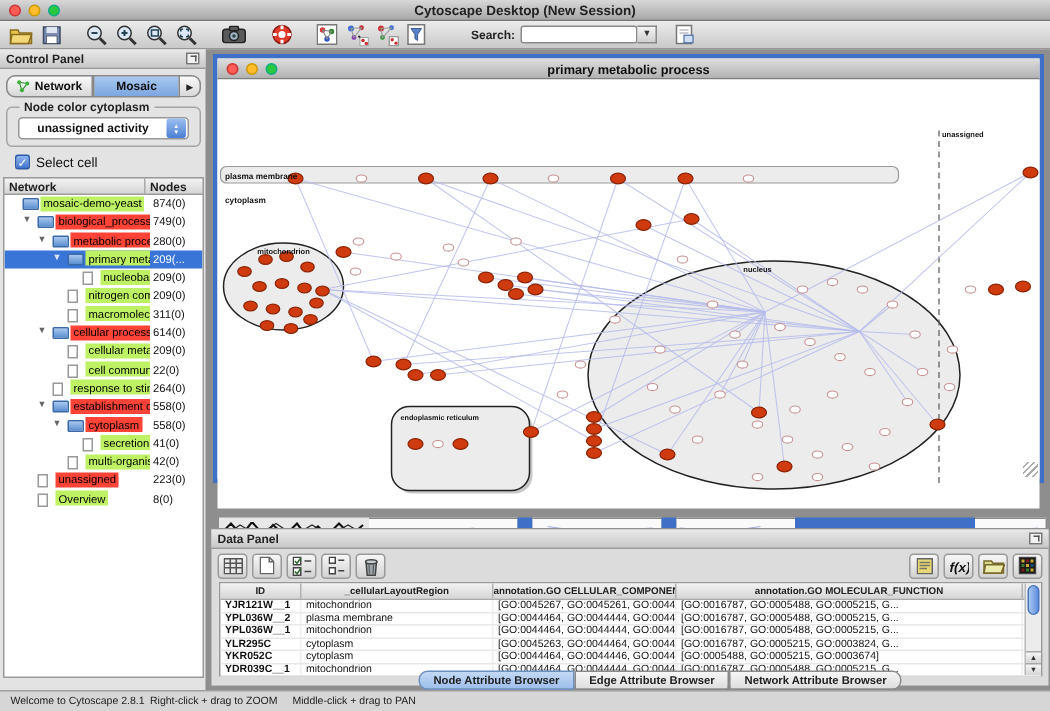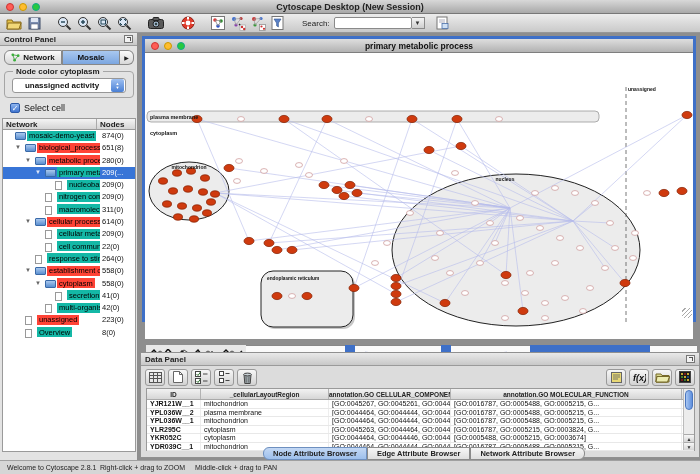--- a/index.html
+++ b/index.html
@@ -17,21 +17,21 @@
   .light.yellow { background:#ffbd2e; border:1px solid #c90; }
   .light.green { background:#28c93f; border:1px solid #1a8; }
   .mac-title { width:100%; text-align:center; font-size:9px; font-weight:bold; color:#222; }
 
   
   .toolbar { position:absolute; left:0; top:14px; width:700px; height:19px;
     background:linear-gradient(#ececec,#c9c9c9); border-bottom:1px solid #979797;
     display:flex; align-items:center; padding-left:4px; }
   .tb-btn { width:20px; height:17px; display:flex; align-items:center; justify-content:center; flex:0 0 auto; }
   .sp8{width:8px;flex:0 0 auto} .sp10{width:10px;flex:0 0 auto} .sp12{width:12px;flex:0 0 auto}
-  .search-label { font-size:8px; font-weight:normal; color:#222; margin:0 4px 0 6px; }
+  .search-label { font-size:8px; font-weight:bold; color:#222; margin:0 4px 0 18px; }
   .search-box { width:78px; height:12px; border:1px solid #8a8a8a; border-radius:2px; background:#fff; font-size:8px; padding:0 2px; }
   .search-arrow { width:13px; height:12px; background:linear-gradient(#f4f4f4,#cfcfcf); border:1px solid #8a8a8a; border-left:none; font-size:6px; color:#333; display:flex; align-items:center; justify-content:center; }
 
   
   .control-panel { position:absolute; left:0; top:33px; width:138px; height:427px;
     background:#e3e3e3; border-right:1px solid #8d8d8d; }
   .panel-header { height:13px; background:linear-gradient(#e9e9e9,#c8c8c8); border-bottom:1px solid #9a9a9a;
     display:flex; align-items:center; justify-content:space-between; padding:0 4px; }
   .panel-header .ph-title { font-size:8px; font-weight:bold; color:#222; }
   .float-ic { width:9px; height:8px; border:1px solid #777; background:#f2f2f2; position:relative; }
@@ -62,21 +62,21 @@
   .tree { position:absolute; left:2px; top:97px; width:134px; height:322px; background:#fff; border:1px solid #9a9a9a;
     border-top:none; overflow:hidden; }
   .tree-row { position:relative; height:12.3px; }
   .tree-row.selected { background:#3875d7; }
   .tri { position:absolute; top:2px; font-size:6px; color:#666; }
   .tree-row.selected .tri { color:#dce6f8; }
   .tico { position:absolute; top:2px; display:inline-block; }
   .tico.folder { width:11px; height:8px; background:linear-gradient(#a9c8ee,#5b8fd0); border:1px solid #3a6aa8; border-radius:1px; }
   .tico.file { width:7px; height:9px; background:#fff; border:1px solid #999; }
   .tlab { position:absolute; top:0.5px; font-size:7.5px; color:#000; white-space:nowrap; overflow:hidden; padding:0.5px 2px; }
-  .tlab.green { background:#14b8a6; }
+  .tlab.green { background:#bef264; }
   .tlab.red { background:#ff4336; }
   .tval { position:absolute; left:99px; top:1px; font-size:7.5px; color:#111; white-space:nowrap; }
   .tree-row.selected .tval { color:#fff; }
 
   
   .desktop { position:absolute; left:138px; top:33px; width:562px; height:427px; background:#8e8e8e; }
   .net-window { position:absolute; left:4px; top:3px; width:554px; height:286px;
     border:3px solid #3e70c8; background:#fff; }
   .net-titlebar { height:14px; background:linear-gradient(#dedede,#b2b2b2); border-bottom:1px solid #7e7e7e;
     position:relative; display:flex; align-items:center; }
@@ -103,21 +103,21 @@
   .dt-h { font-size:6.5px; font-weight:bold; color:#222; text-align:center; overflow:hidden; white-space:nowrap;
     border-right:1px solid #b2b2b2; line-height:11px; }
   .dt-row { display:flex; height:8.5px; border-bottom:1px solid #e8e8e8; }
   .dt-c { font-size:7px; color:#111; white-space:nowrap; overflow:hidden; padding-left:3px; line-height:8.5px; border-right:1px solid #eee; }
   .dt-c.id { font-weight:bold; }
   .dscroll { position:absolute; right:0; top:0; width:11px; height:61px; background:#ececec; border-left:1px solid #bbb; }
   .dthumb { position:absolute; left:1px; top:1px; width:8px; height:20px; border-radius:4px;
     background:linear-gradient(90deg,#a8c6f2,#5e8fdd); border:1px solid #4a76bf; }
   .darrow { position:absolute; left:0; width:10px; height:8px; font-size:5px; text-align:center; color:#333;
     background:linear-gradient(#f6f6f6,#d6d6d6); border-top:1px solid #aaa; line-height:8px; }
-  .dp-tabs { position:absolute; left:122px; top:-3px; display:flex;justify-content:flex-end; }
+  .dp-tabs { position:absolute; left:138px; top:-3px; display:flex;justify-content:flex-end; }
   .dp-tab { height:13px; line-height:12px; padding:0 9px; font-size:7.5px; font-weight:bold; color:#222;
     border:1px solid #8a8a8a; background:linear-gradient(#f6f6f6,#dedede); }
   .dp-tab.first { border-radius:6px 0 0 6px; }
   .dp-tab.last { border-radius:0 6px 6px 0; }
   .dp-tab.selected { background:linear-gradient(#c3d8f4,#9dbfec); border-color:#6d8fbf; }
   .dp-tabs-wrap { position:absolute; left:0; top:97px; width:560px; height:14px; }
 
   
   .status-bar { position:absolute; left:0; top:460px; width:700px; height:14px; background:#d6d6d6; border-top:1px solid #a0a0a0; }
   .st { position:absolute; top:3px; font-size:7px; color:#222; white-space:nowrap; }
@@ -503,21 +503,21 @@
     <div class="tree">
         <div class="tree-row">
           <span class="tico folder" style="left: 12px;"></span>
           <span class="tlab green" style="left: 24px; max-width: 73px;">mosaic-demo-yeast</span>
           <span class="tval">874(0)</span>
         </div>
         <div class="tree-row">
           <span class="tri" style="left: 12px;">▼</span>
           <span class="tico folder" style="left: 22px;"></span>
           <span class="tlab red" style="left: 34px; max-width: 63px;">biological_process</span>
-          <span class="tval">651(8)</span>
+          <span class="tval">749(0)</span>
         </div>
         <div class="tree-row">
           <span class="tri" style="left: 22px;">▼</span>
           <span class="tico folder" style="left: 32px;"></span>
           <span class="tlab red" style="left: 44px; max-width: 53px;">metabolic process</span>
           <span class="tval">280(0)</span>
         </div>
         <div class="tree-row selected">
           <span class="tri" style="left: 32px;">▼</span>
           <span class="tico folder" style="left: 42px;"></span>

